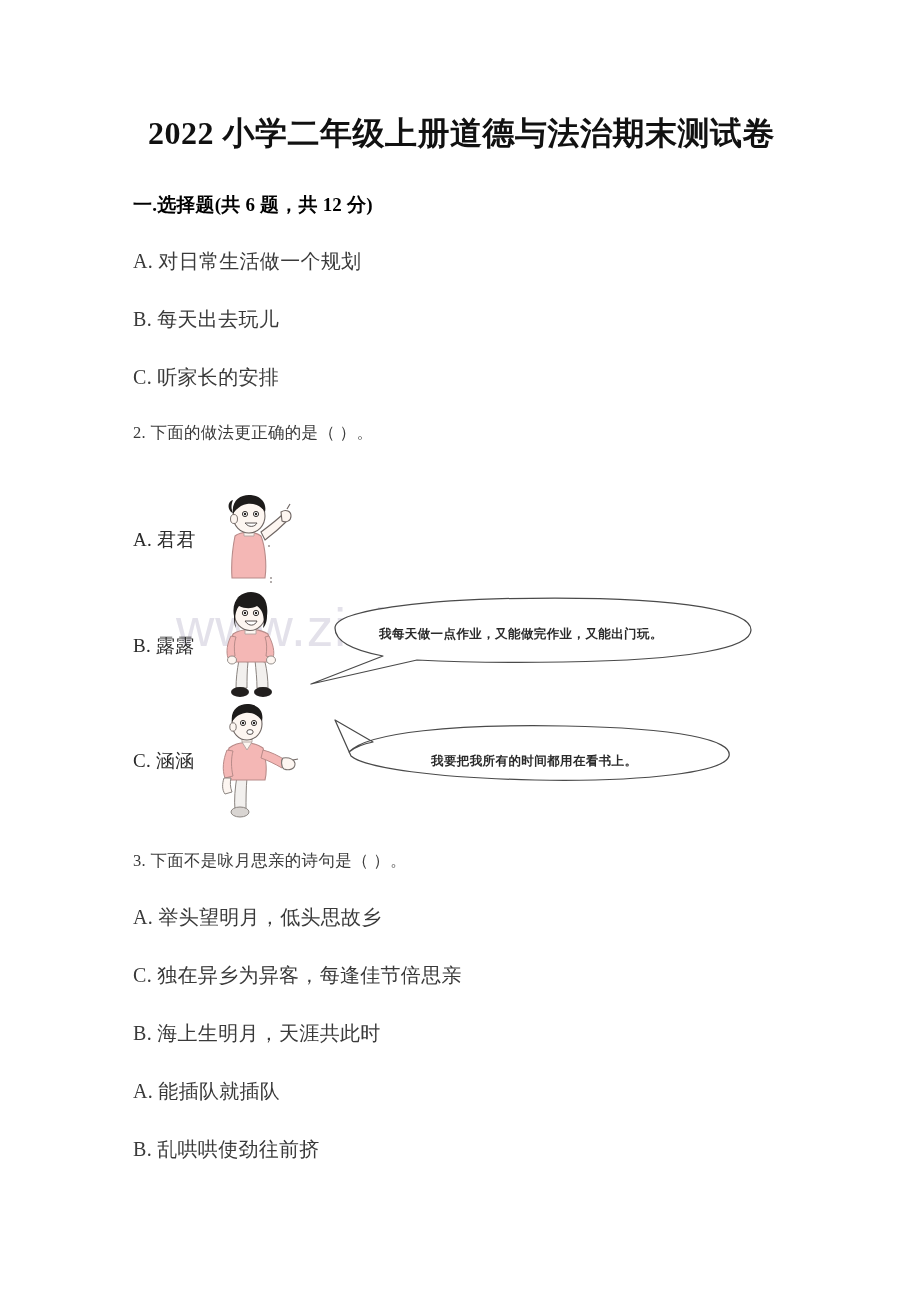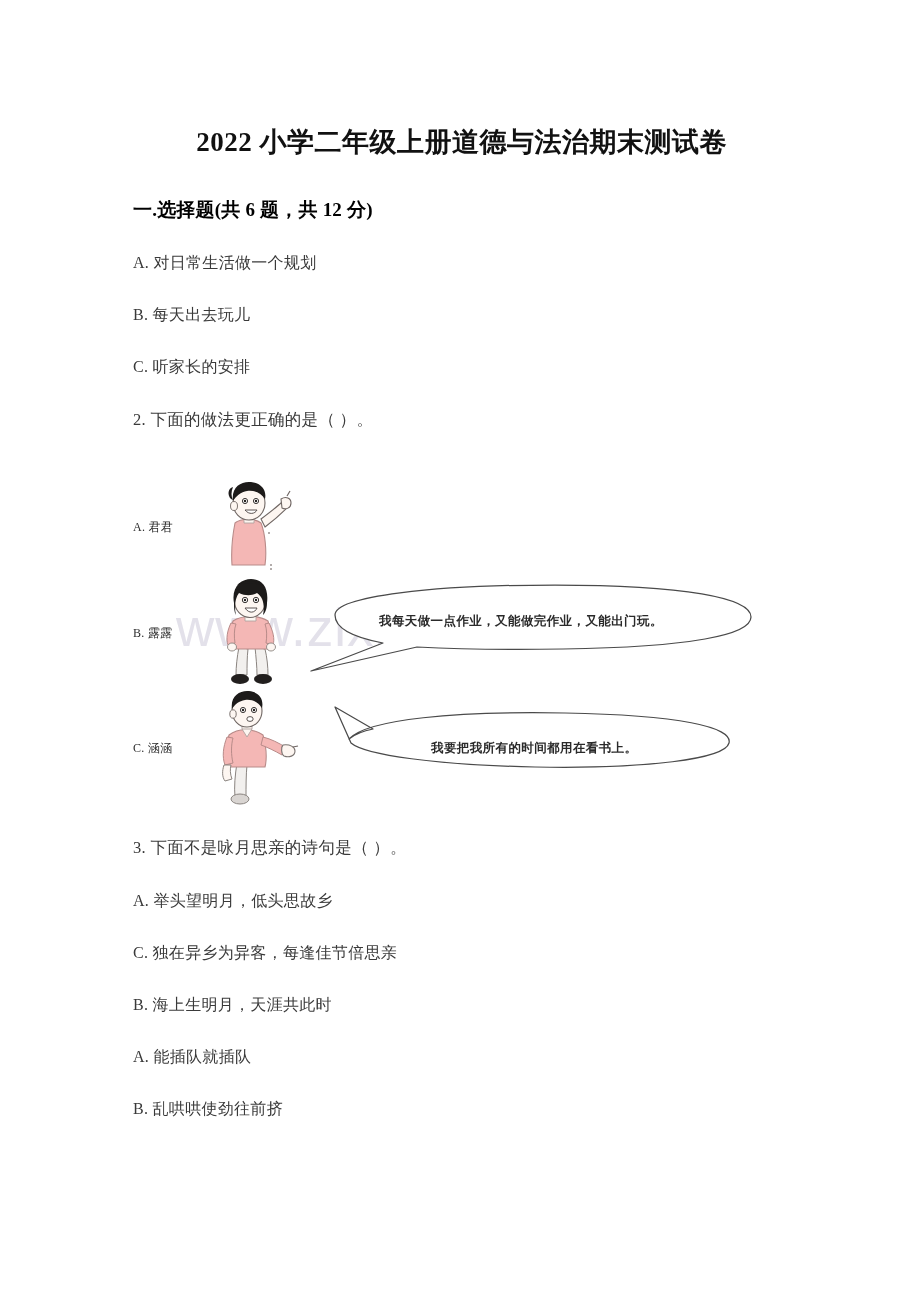--- a/index.html
+++ b/index.html
@@ -21,24 +21,24 @@
   }
   .content {
     position: relative;
     padding: 0 130px 0 133px;
     z-index: 3;
   }
 
   
   .doc-title {
     text-align: center;
-    font-size: 27px;
+    font-size: 32px;
     font-weight: bold;
     letter-spacing: 0.5px;
-    margin: 12px;
+    margin: 0;
     padding-top: 112px;
     line-height: 1.35;
     color: #111111;
   }
 
   
   .section-heading {
     font-size: 19px;
     font-weight: bold;
     margin-top: 37px;
@@ -51,21 +51,21 @@
     margin-top: 0;
   }
   .q-stem {
     font-size: 16.5px;
     margin-top: 29px;
     color: #3a3a3a;
     letter-spacing: 0.3px;
     line-height: 1.5;
   }
   .opt {
-    font-size: 16px;
+    font-size: 20px;
     margin-top: 28px;
     color: #3a3a3a;
     letter-spacing: 0.3px;
     line-height: 1.5;
   }
 
   
   .pic-options {
     margin-top: 44px;
   }
@@ -73,21 +73,21 @@
     position: relative;
     display: flex;
     align-items: center;
     height: 112px;
   }
   .pic-row.row-a { height: 100px; }
   .pic-row.row-b { height: 112px; }
   .pic-row.row-c { height: 118px; }
 
   .pic-label {
-    font-size: 12px;
+    font-size: 19px;
     color: #2b2b2b;
     width: 76px;
     flex: 0 0 76px;
     letter-spacing: 0.3px;
   }
   .figure {
     position: relative;
     flex: 0 0 96px;
     width: 96px;
     height: 100%;

